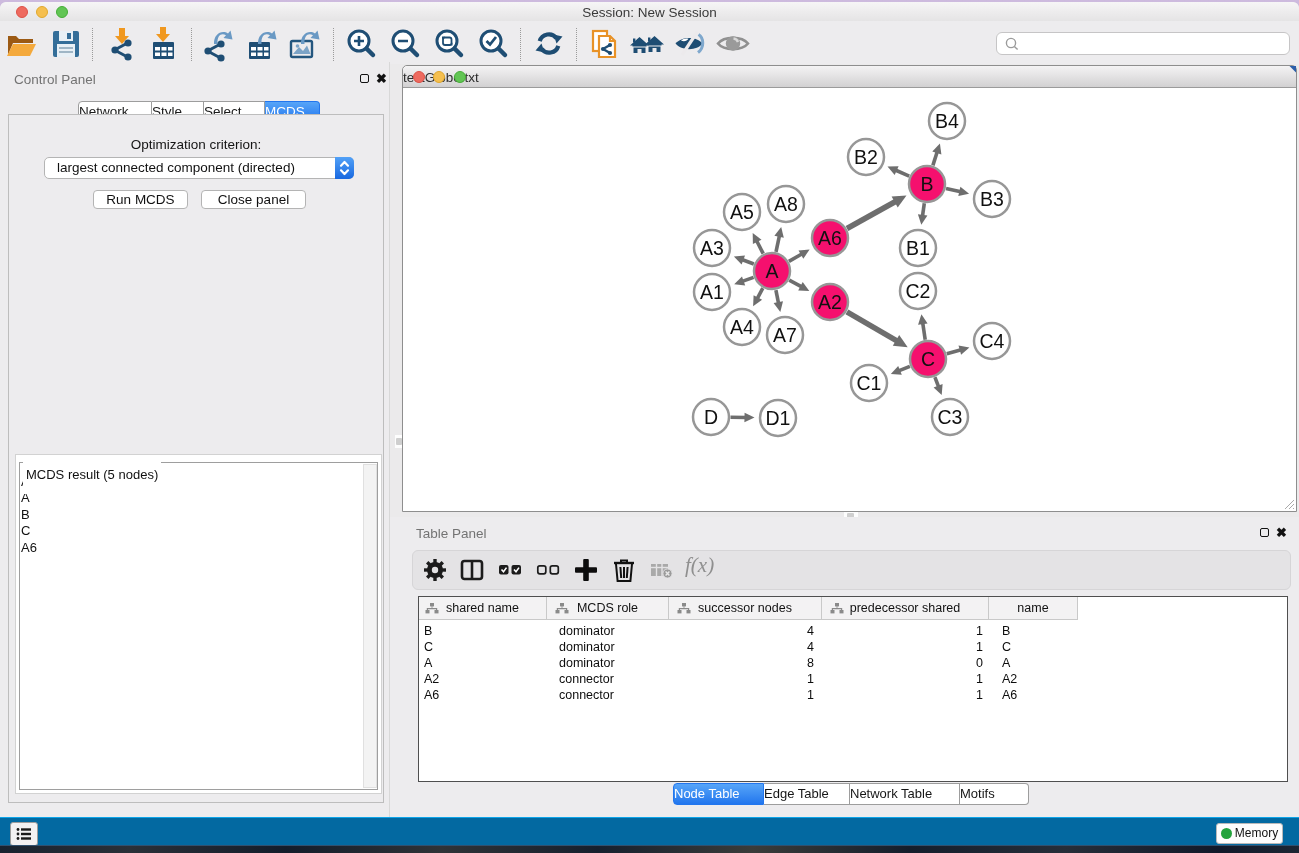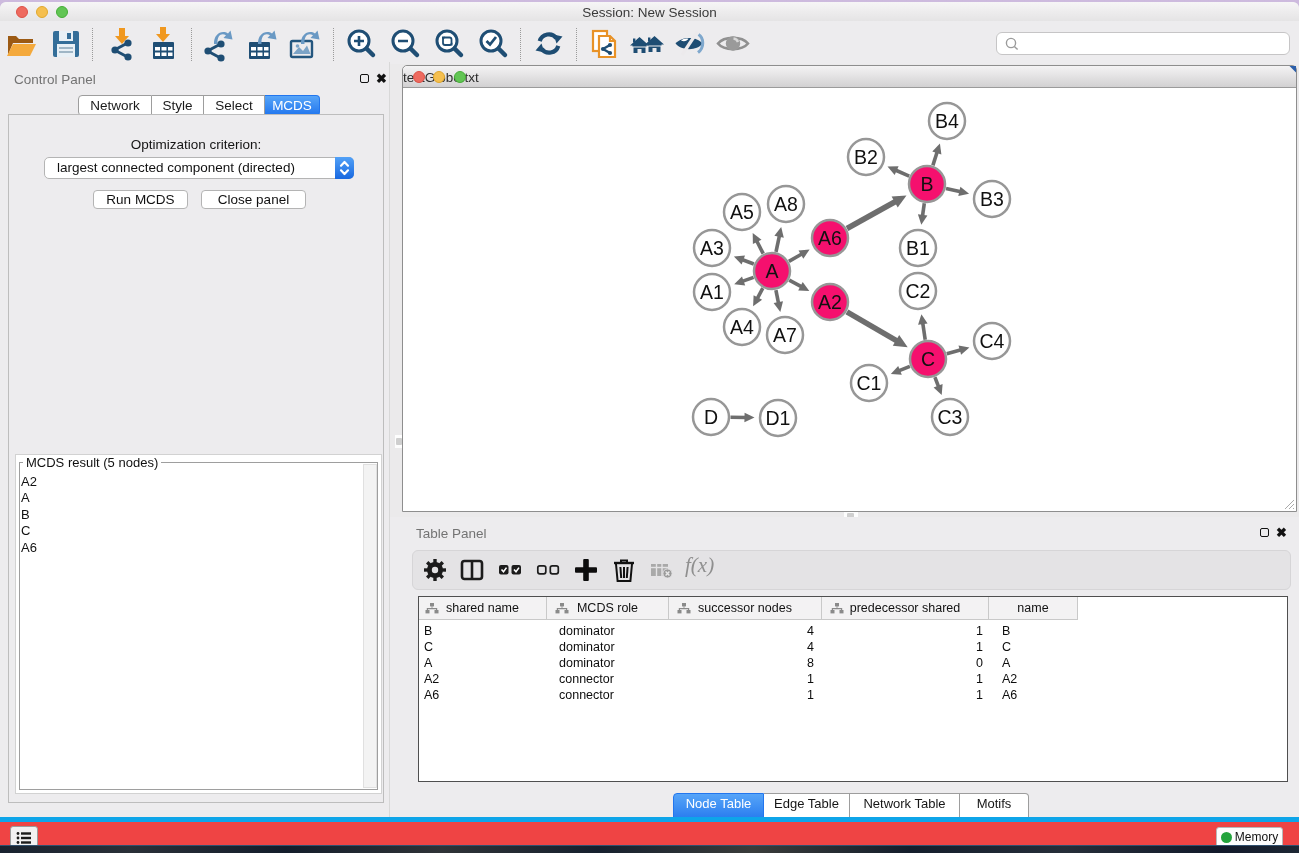--- a/index.html
+++ b/index.html
@@ -8,43 +8,43 @@
 #titlebar{position:absolute;left:0;top:0;width:1299px;height:34px;background:linear-gradient(180deg,#f6f5f6,#d8d7d8);border-bottom:1px solid #ababab;border-radius:6px 6px 0 0}
 #titlebar .t{position:absolute;left:0;right:0;top:3px;text-align:center;font-size:13.5px;color:#3a3a3a}
 .tl{position:absolute;width:12px;height:12px;border-radius:50%;top:4px}
 #toolbar{position:absolute;left:0;top:19px;width:1299px;height:43px;background:#edecee}
 .sep{position:absolute;top:7px;height:33px;width:0;border-left:1px dotted #9a9a9a}
 #search{position:absolute;left:996px;top:11px;width:294px;height:23px;background:#fff;border:1px solid #c6c5c6;border-radius:6px}
 #cpanel{position:absolute;left:0;top:60px;width:390px;height:757px;background:#edecee;border-right:1px solid #d8d8d8}
 .ptitle{font-size:13.5px;color:#737373}
 .winbtn{position:absolute;width:9px;height:9px;border:1.5px solid #111;border-radius:2px}
 .winx{position:absolute;font-size:13px;color:#111;font-weight:700}
-.tab{position:absolute;top:33px;height:21px;background:#fff;border:1px solid #9d9d9d;font-size:13.5px;color:#1a1a1a;text-align:center;line-height:19px}
+.tab{position:absolute;top:39px;height:21px;background:#fff;border:1px solid #9d9d9d;font-size:13.5px;color:#1a1a1a;text-align:left;line-height:19px}
 #tabpane{position:absolute;left:8px;top:52px;width:376px;height:689px;border:1px solid #bdbdbd;background:#edecee}
 #optlabel{position:absolute;left:0;width:374px;top:22px;text-align:center;font-size:13.5px;color:#141414}
 #dropdown{position:absolute;left:35px;top:42px;width:310px;height:22px;background:#fff;border:1px solid #b4b4b4;border-radius:5px;font-size:13.5px;color:#111;line-height:20px;padding-left:12px}
 #stepper{position:absolute;right:-1px;top:-1px;width:19px;height:22px;border-radius:0 5px 5px 0;background:linear-gradient(180deg,#52a1f7,#1868e0)}
 .btn{position:absolute;top:75px;height:19px;background:#fff;border:1px solid #b4b4b4;border-radius:4px;font-size:13.5px;color:#111;text-align:center;line-height:17px}
 #gbwhite{position:absolute;left:6px;top:339px;width:367px;height:340px;background:#fff;border:1px solid #d2d2d2}
 #gbline{position:absolute;left:3px;top:7px;right:3px;bottom:3px;border:1px solid #9e9e9e}
-#gbtitle{position:absolute;left:7px;top:0px;background:#fff;padding:0 3px;font-size:13px;color:#111;z-index:2}
+#gbtitle{position:absolute;left:7px;top:0px;background:#fff;padding:12px 3px;font-size:13px;color:#111;z-index:2}
 #mlist{position:absolute;left:5px;top:19px;font-size:13px;color:#111;line-height:16.4px}
 #mscroll{position:absolute;right:4px;top:9px;width:14px;bottom:5px;background:#f3f3f3;border:1px solid #e0e0e0}
 #netwin{position:absolute;left:402px;top:63px;width:895px;height:447px;background:#fff;border:1px solid #8e8e8e;border-radius:5px 5px 0 0}
 #nettb{position:absolute;left:0;top:0;right:0;height:22px;background:linear-gradient(180deg,#f4f3f4,#d2d1d2);border-bottom:1px solid #9b9b9b;border-radius:5px 5px 0 0}
 #nettb .t{position:absolute;left:0;right:0;top:4px;text-align:left;font-size:13.5px;color:#2c2c2c}
 #netcanvas{position:absolute;left:0;top:23px;width:893px;height:422px;background:#fff;overflow:hidden}
 #tpanel{position:absolute;left:390px;top:515px;width:909px;height:300px;background:#edecee}
 #ttoolbar{position:absolute;left:22px;top:33px;width:879px;height:40px;background:#e4e3e5;border:1px solid #d6d5d7;border-radius:6px}
 #ttable{position:absolute;left:28px;top:79px;width:870px;height:186px;background:#fff;border:1px solid #4f4f4f}
 #thead{position:absolute;left:0;top:0;width:659px;height:23px;background:#f3f2f3;border-bottom:1px solid #c9c9c9;border-right:1px solid #c9c9c9}
 .hcol{position:absolute;top:0;height:23px;border-right:1px solid #c9c9c9;font-size:12.5px;color:#121212;text-align:center;line-height:23px}
 .trow{position:absolute;font-size:12.5px;color:#0d0d0d;height:16px;line-height:16px}
-.btab{position:absolute;top:276px;height:30px;background:#fff;border:1px solid #9d9d9d;font-size:13px;color:#161616;text-align:center;line-height:20px}
-#statusbar{position:absolute;left:0;top:815px;width:1299px;height:30px;background:#ef4444;border-top:5px solid #0ea5e9}
+.btab{position:absolute;top:266px;height:22px;background:#fff;border:1px solid #9d9d9d;font-size:13px;color:#161616;line-height:20px}
+#statusbar{position:absolute;left:0;top:815px;width:1299px;height:30px;background:#0369a1;border-top:1px solid #0ea5e9}
 #memory{position:absolute;right:16px;top:5px;width:67px;height:21px;background:#fdfdfd;border:1px solid #b9b9b9;border-radius:3px;font-size:12px;color:#111;text-align:center;line-height:19px}
 #deskbot{position:absolute;left:0;top:845px;width:1299px;height:8px;border-top:1px solid #30506f;background:linear-gradient(90deg,#18222f,#2a3038 10%,#131d2b 22%,#2f3337 34%,#16202e 46%,#3a3c3a 58%,#141e2c 70%,#262e39 82%,#11192a 94%,#1d2734 100%)}
 .hicon{position:absolute;top:5px}
 </style></head><body>
 
 <div id="deskbot"></div>
 <div id="app">
   <div id="titlebar">
     <div class="t">Session: New Session</div>
     <div class="tl" style="left:16px;background:#ee6a5f;border:1px solid #dd5147"></div>

